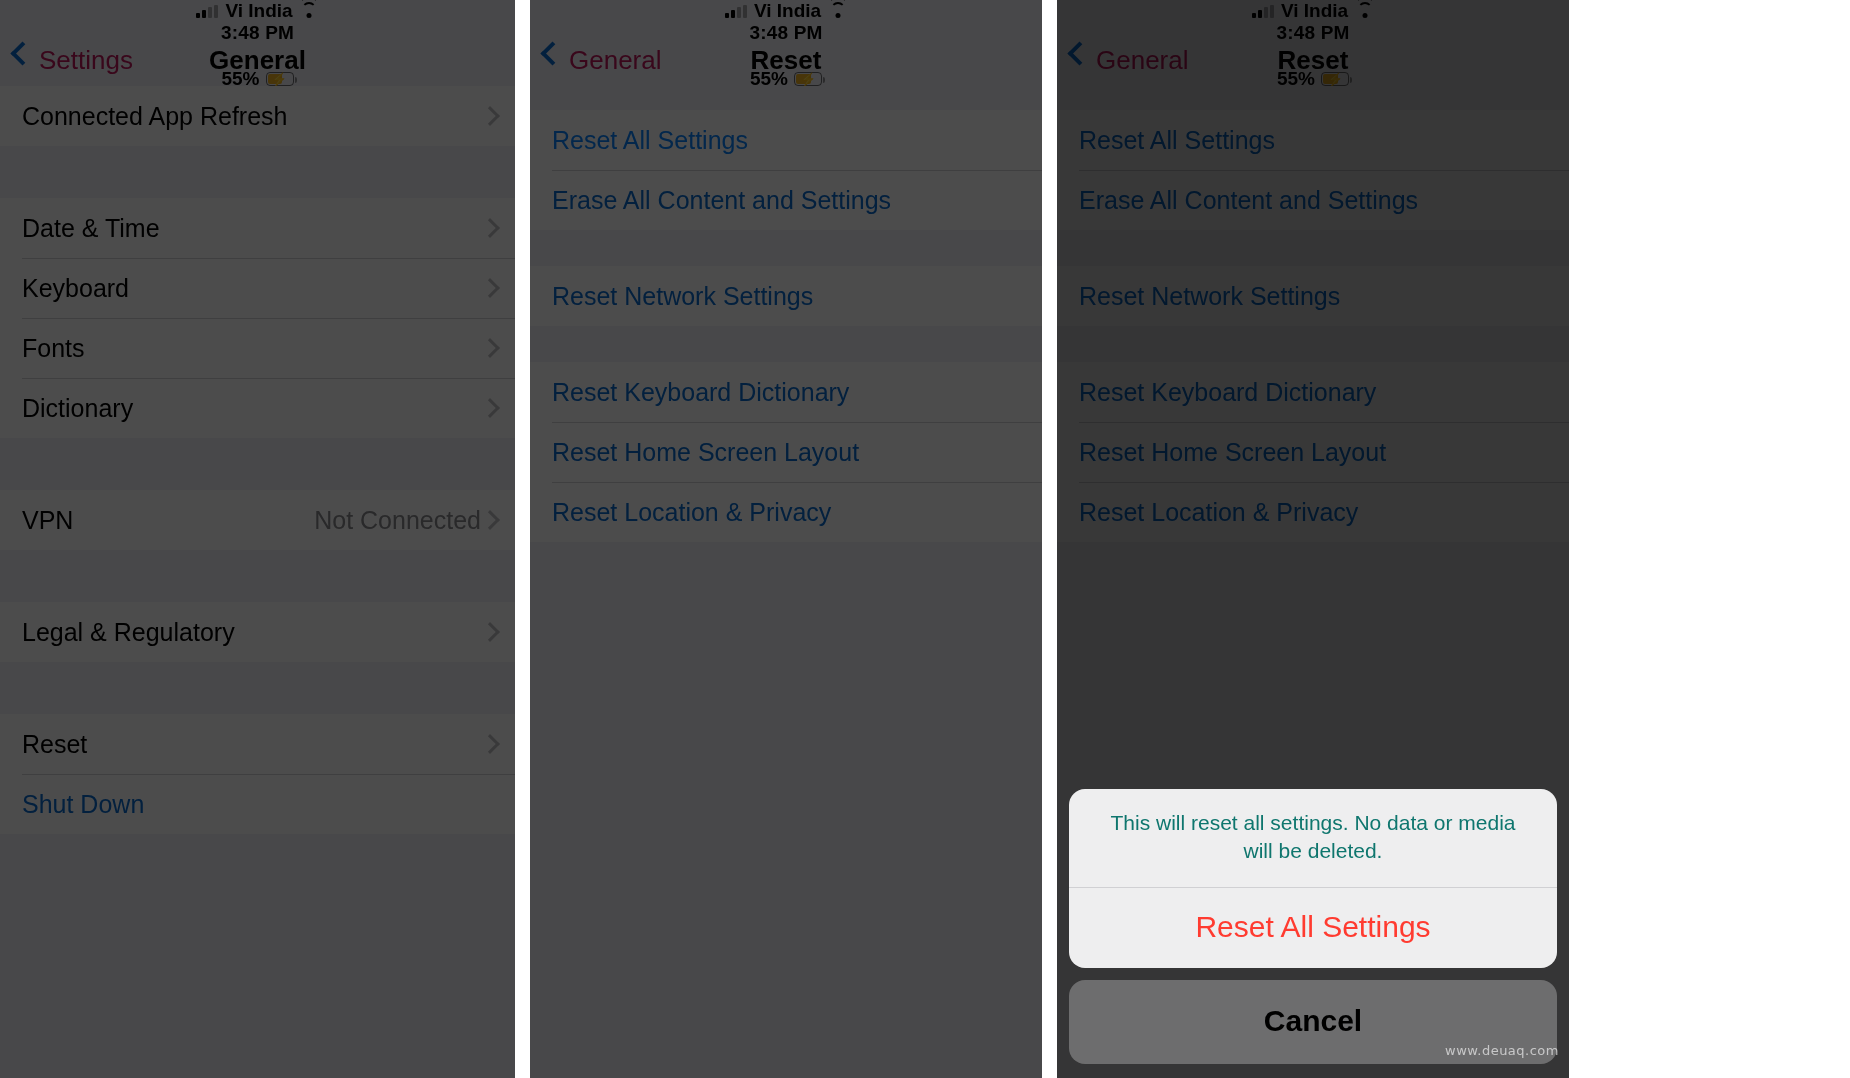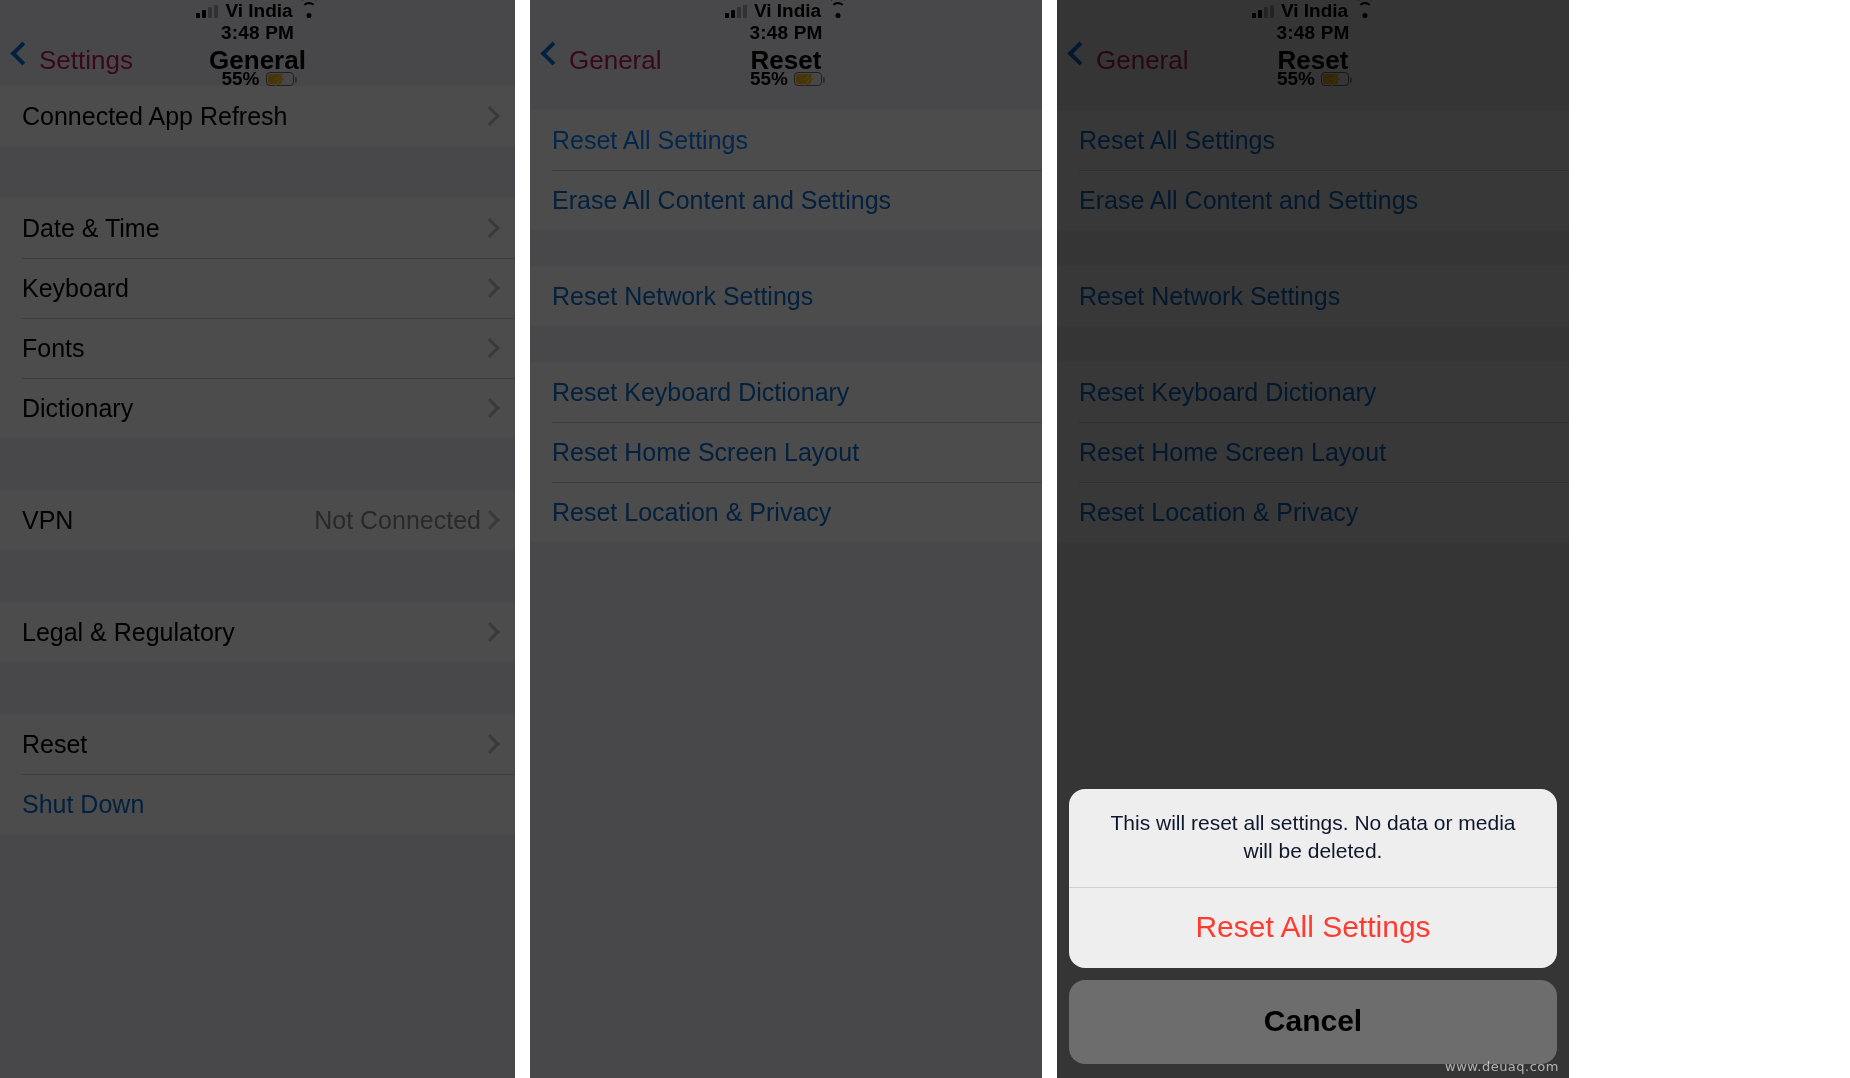--- a/index.html
+++ b/index.html
@@ -178,42 +178,42 @@
     background: #eeeeef;
     border-radius: 16px;
     overflow: hidden;
     margin-bottom: 12px;
   }
   .sheet-msg {
     padding: 20px 34px 22px 34px;
     text-align: center;
     font-size: 21px;
     line-height: 1.34;
-    color: #0f172a;
+    color: #0f766e;
   }
   .sheet-action {
     border-top: 1px solid #d0d0d3;
     text-align: center;
     font-size: 30px;
     color: #ff3b30;
     padding: 22px 0 24px 0;
   }
   .sheet-cancel {
     background: rgba(255,255,255,0.28);
     border-radius: 16px;
     text-align: center;
     font-size: 30px;
     font-weight: bold;
     color: #000000;
     padding: 24px 0 26px 0;
   }
 
   
   .watermark {
-    position:absolute; right: 10px; bottom: 4px;
+    position:absolute; right: 10px; bottom: 20px;
     font-size: 13px; color: rgba(255,255,255,.62);
     z-index: 90;
     font-family: "DejaVu Sans", sans-serif;
     letter-spacing: .5px;
   }
 </style>
 </head>
 <body>
 
 <div class="stage">

